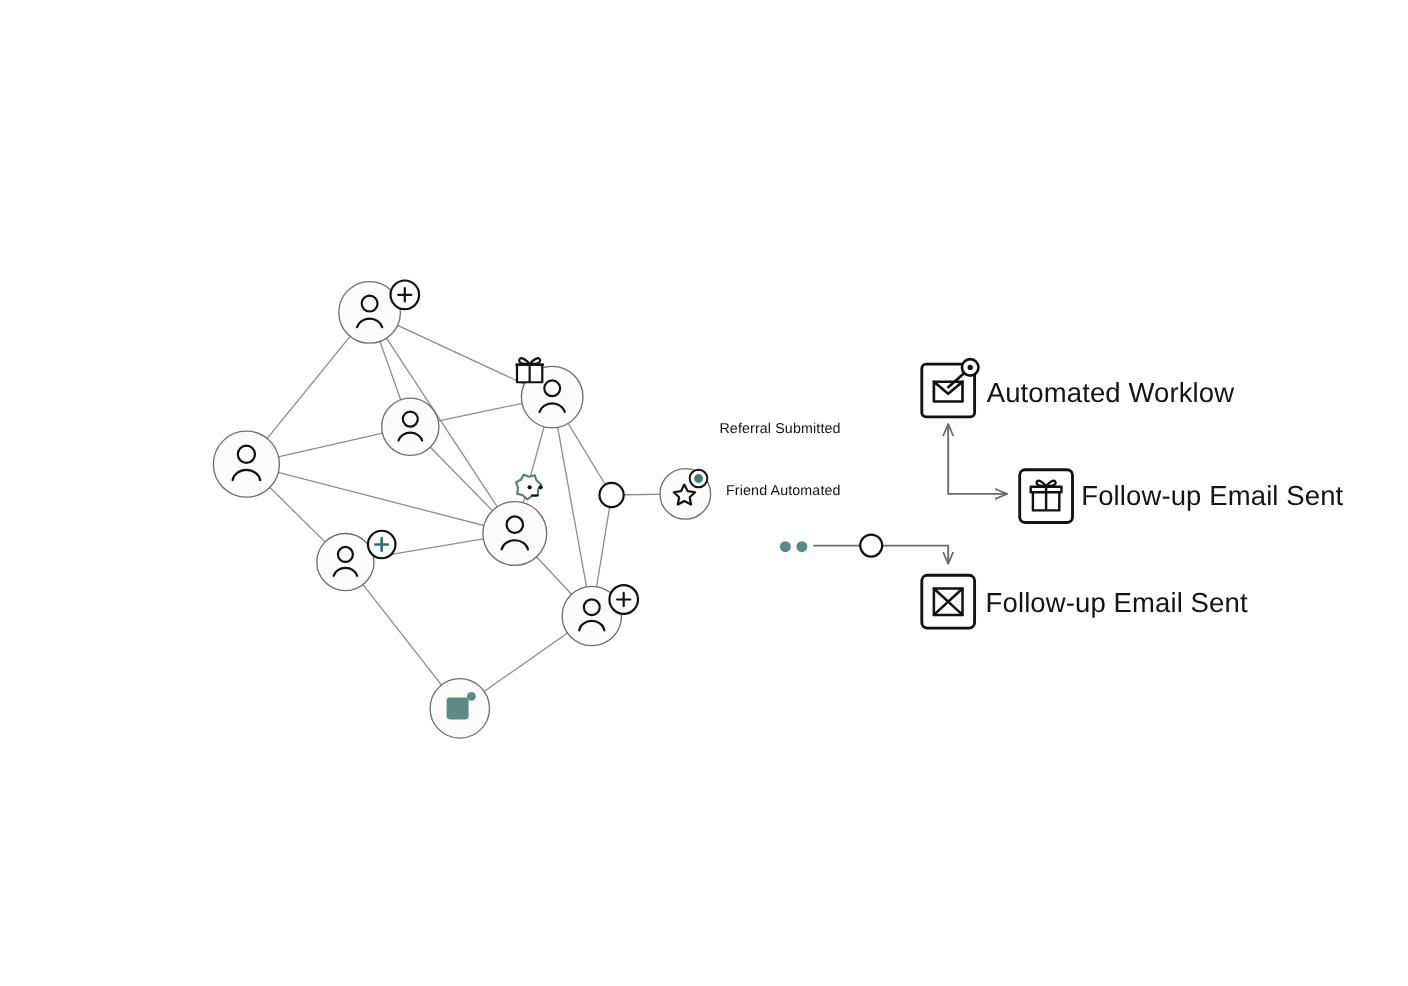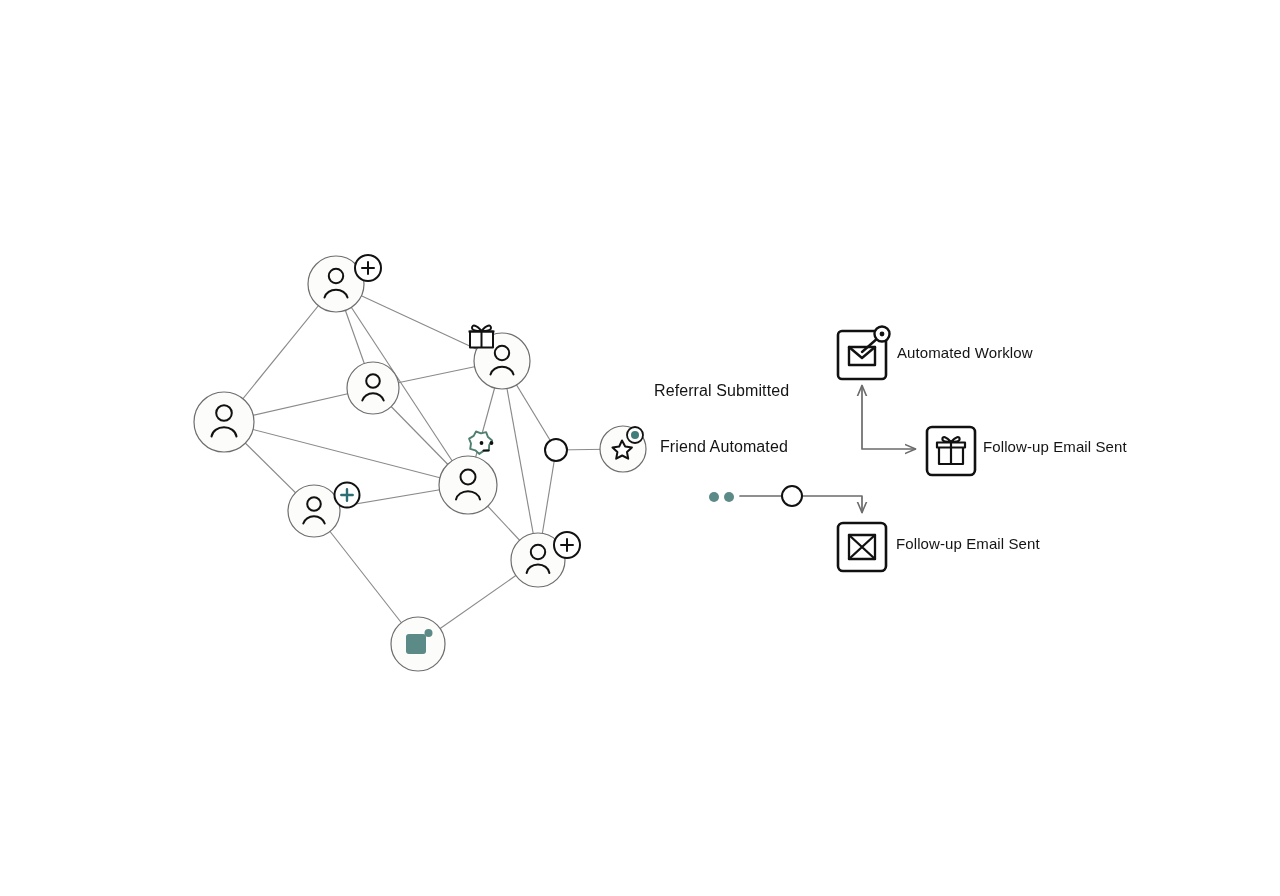--- a/index.html
+++ b/index.html
@@ -27,25 +27,25 @@
     height: 896px;
   }
   .lbl {
     position: absolute;
     font-family: "Liberation Sans", sans-serif;
     color: #141414;
     white-space: nowrap;
     line-height: 1;
   }
   .lbl-event {
-    font-size: 16px;
+    font-size: 13px;
     letter-spacing: 0.1px;
   }
   .lbl-action {
-    font-size: 15px;
+    font-size: 25px;
     letter-spacing: 0.1px;
   }
 </style>
 </head>
 <body>
 
 <div id="canvas">
 
   <svg id="scene" viewBox="0 0 1280 896">
     <defs>

